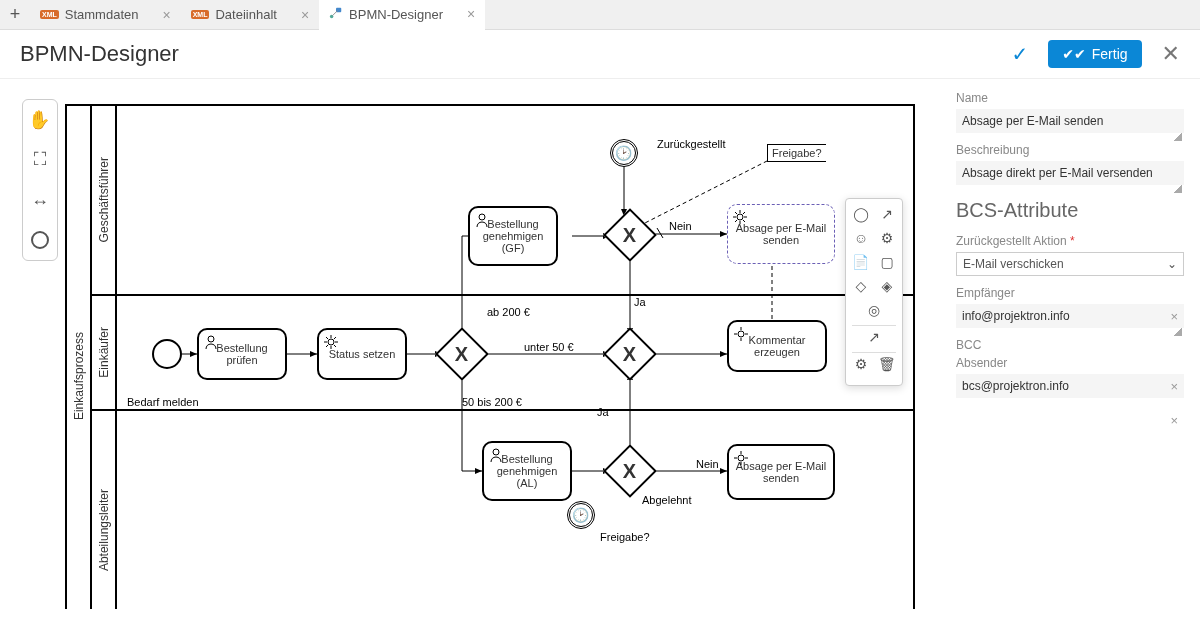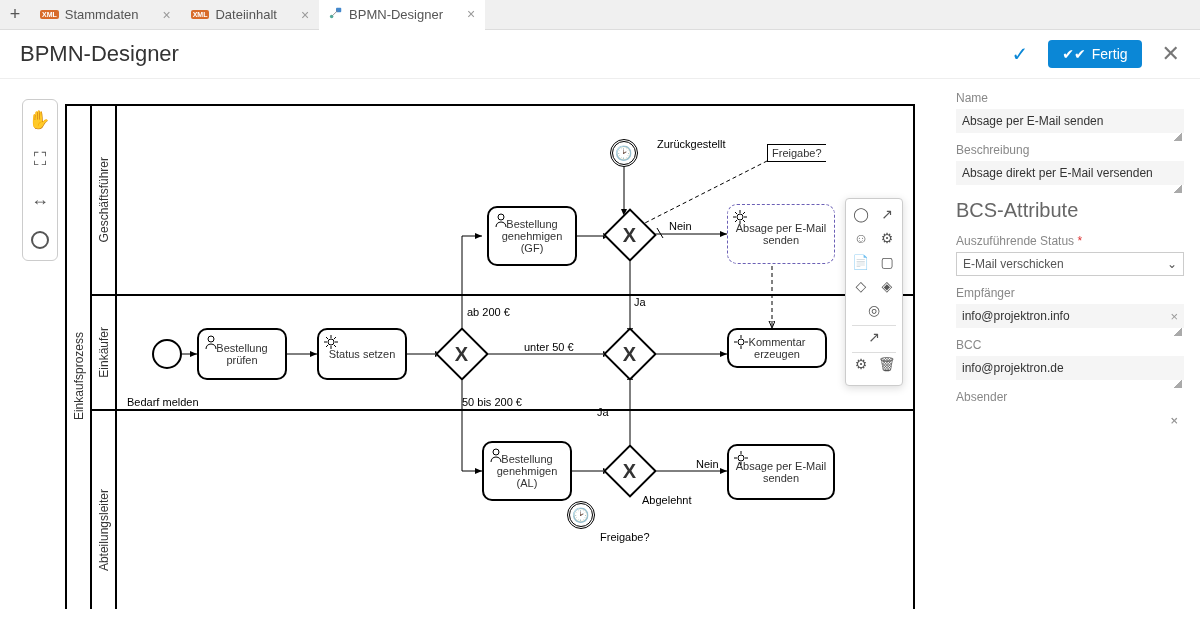--- a/index.html
+++ b/index.html
@@ -180,25 +180,25 @@
         <svg class="tic" viewBox="0 0 16 16">
             <circle cx="8" cy="8" r="3" fill="none" stroke="#000"></circle>
             <path d="M8 1v3M8 12v3M1 8h3M12 8h3M3 3l2 2M11 11l2 2M13 3l-2 2M5 11l-2 2" stroke="#000"></path>
           </svg>
         <span>Status setzen</span>
       </div>
 
       <div class="gw" style="left:376px;top:229px">
           <span class="x">X</span>
         </div>
-      <div class="lbl" style="left:400px;top:200px">ab 200 €</div>
+      <div class="lbl" style="left:420px;top:200px">ab 200 €</div>
       <div class="lbl" style="left:457px;top:235px">unter 50 €</div>
       <div class="lbl" style="left:395px;top:290px">50 bis 200 €</div>
 
-      <div class="task" style="left:420px;top:100px;width:90px;height:60px">
+      <div class="task" style="left:401px;top:100px;width:90px;height:60px">
         <svg class="tic" viewBox="0 0 16 16">
             <circle cx="8" cy="5" r="3" fill="none" stroke="#000"></circle>
             <path d="M3 15c0-3 2-5 5-5s5 2 5 5" fill="none" stroke="#000"></path>
           </svg>
         <span>Bestellung genehmigen (GF)</span>
       </div>
       <div class="gw" style="left:544px;top:110px">
           <span class="x">X</span>
         </div>
       <div class="lbl" style="left:602px;top:114px">Nein</div>
@@ -213,21 +213,21 @@
             <circle cx="8" cy="8" r="3" fill="none" stroke="#000"></circle>
             <path d="M8 1v3M8 12v3M1 8h3M12 8h3M3 3l2 2M11 11l2 2M13 3l-2 2M5 11l-2 2" stroke="#000"></path>
           </svg>
         <span>Absage per E-Mail senden</span>
       </div>
 
       <div class="gw" style="left:544px;top:229px">
           <span class="x">X</span>
         </div>
 
-      <div class="task" style="left:660px;top:222px;width:100px;height:40px">
+      <div class="task" style="left:660px;top:214px;width:100px;height:52px">
         <svg class="tic" viewBox="0 0 16 16">
             <circle cx="8" cy="8" r="3" fill="none" stroke="#000"></circle>
             <path d="M8 1v3M8 12v3M1 8h3M12 8h3" stroke="#000"></path>
           </svg>
         <span>Kommentar erzeugen</span>
       </div>
 
       <div class="task" style="left:415px;top:335px;width:90px;height:60px">
         <svg class="tic" viewBox="0 0 16 16">
             <circle cx="8" cy="5" r="3" fill="none" stroke="#000"></circle>
@@ -285,29 +285,28 @@
     </div>
   </div>
 
   <div class="panel">
     <div class="plbl">Name</div>
     <div class="rel"><input class="pin" value="Absage per E-Mail senden" style=""><span class="rsz"></span></div>
     <div class="plbl">Beschreibung</div>
     <div class="rel"><input class="pin" value="Absage direkt per E-Mail versenden" style=""><span class="rsz"></span></div>
 
     <h2>BCS-Attribute</h2>
-    <div class="plbl"><span>Auszuführende Status</span><span class="req"> *</span></div>
+    <div class="plbl"><span>Zurückgestellt Aktion</span><span class="req"> *</span></div>
     <div class="sel2"><span>E-Mail verschicken</span><span style="float:right">⌄</span></div>
 
     <div class="plbl">Empfänger</div>
     <div class="rel"><input class="pin" value="info@projektron.info" style=""><span class="clr">×</span></div>
 
     <div class="rel"><span class="rsz"></span></div>
 
     <div class="plbl">BCC</div>
-    <div class="rel"><input class="pin" value="info@projektron.de" style=""><span class="rsz"></span></div>
 
     <div class="plbl">Absender</div>
+    <div class="rel"><input class="pin" value="bcs@projektron.info" style=""><span class="clr">×</span></div>
+
     <div class="rel"><span class="clr">×</span></div>
-
-    <div class="rel"><span class="clr">×</span></div>
   </div>
 </div>
 
 </body></html>

